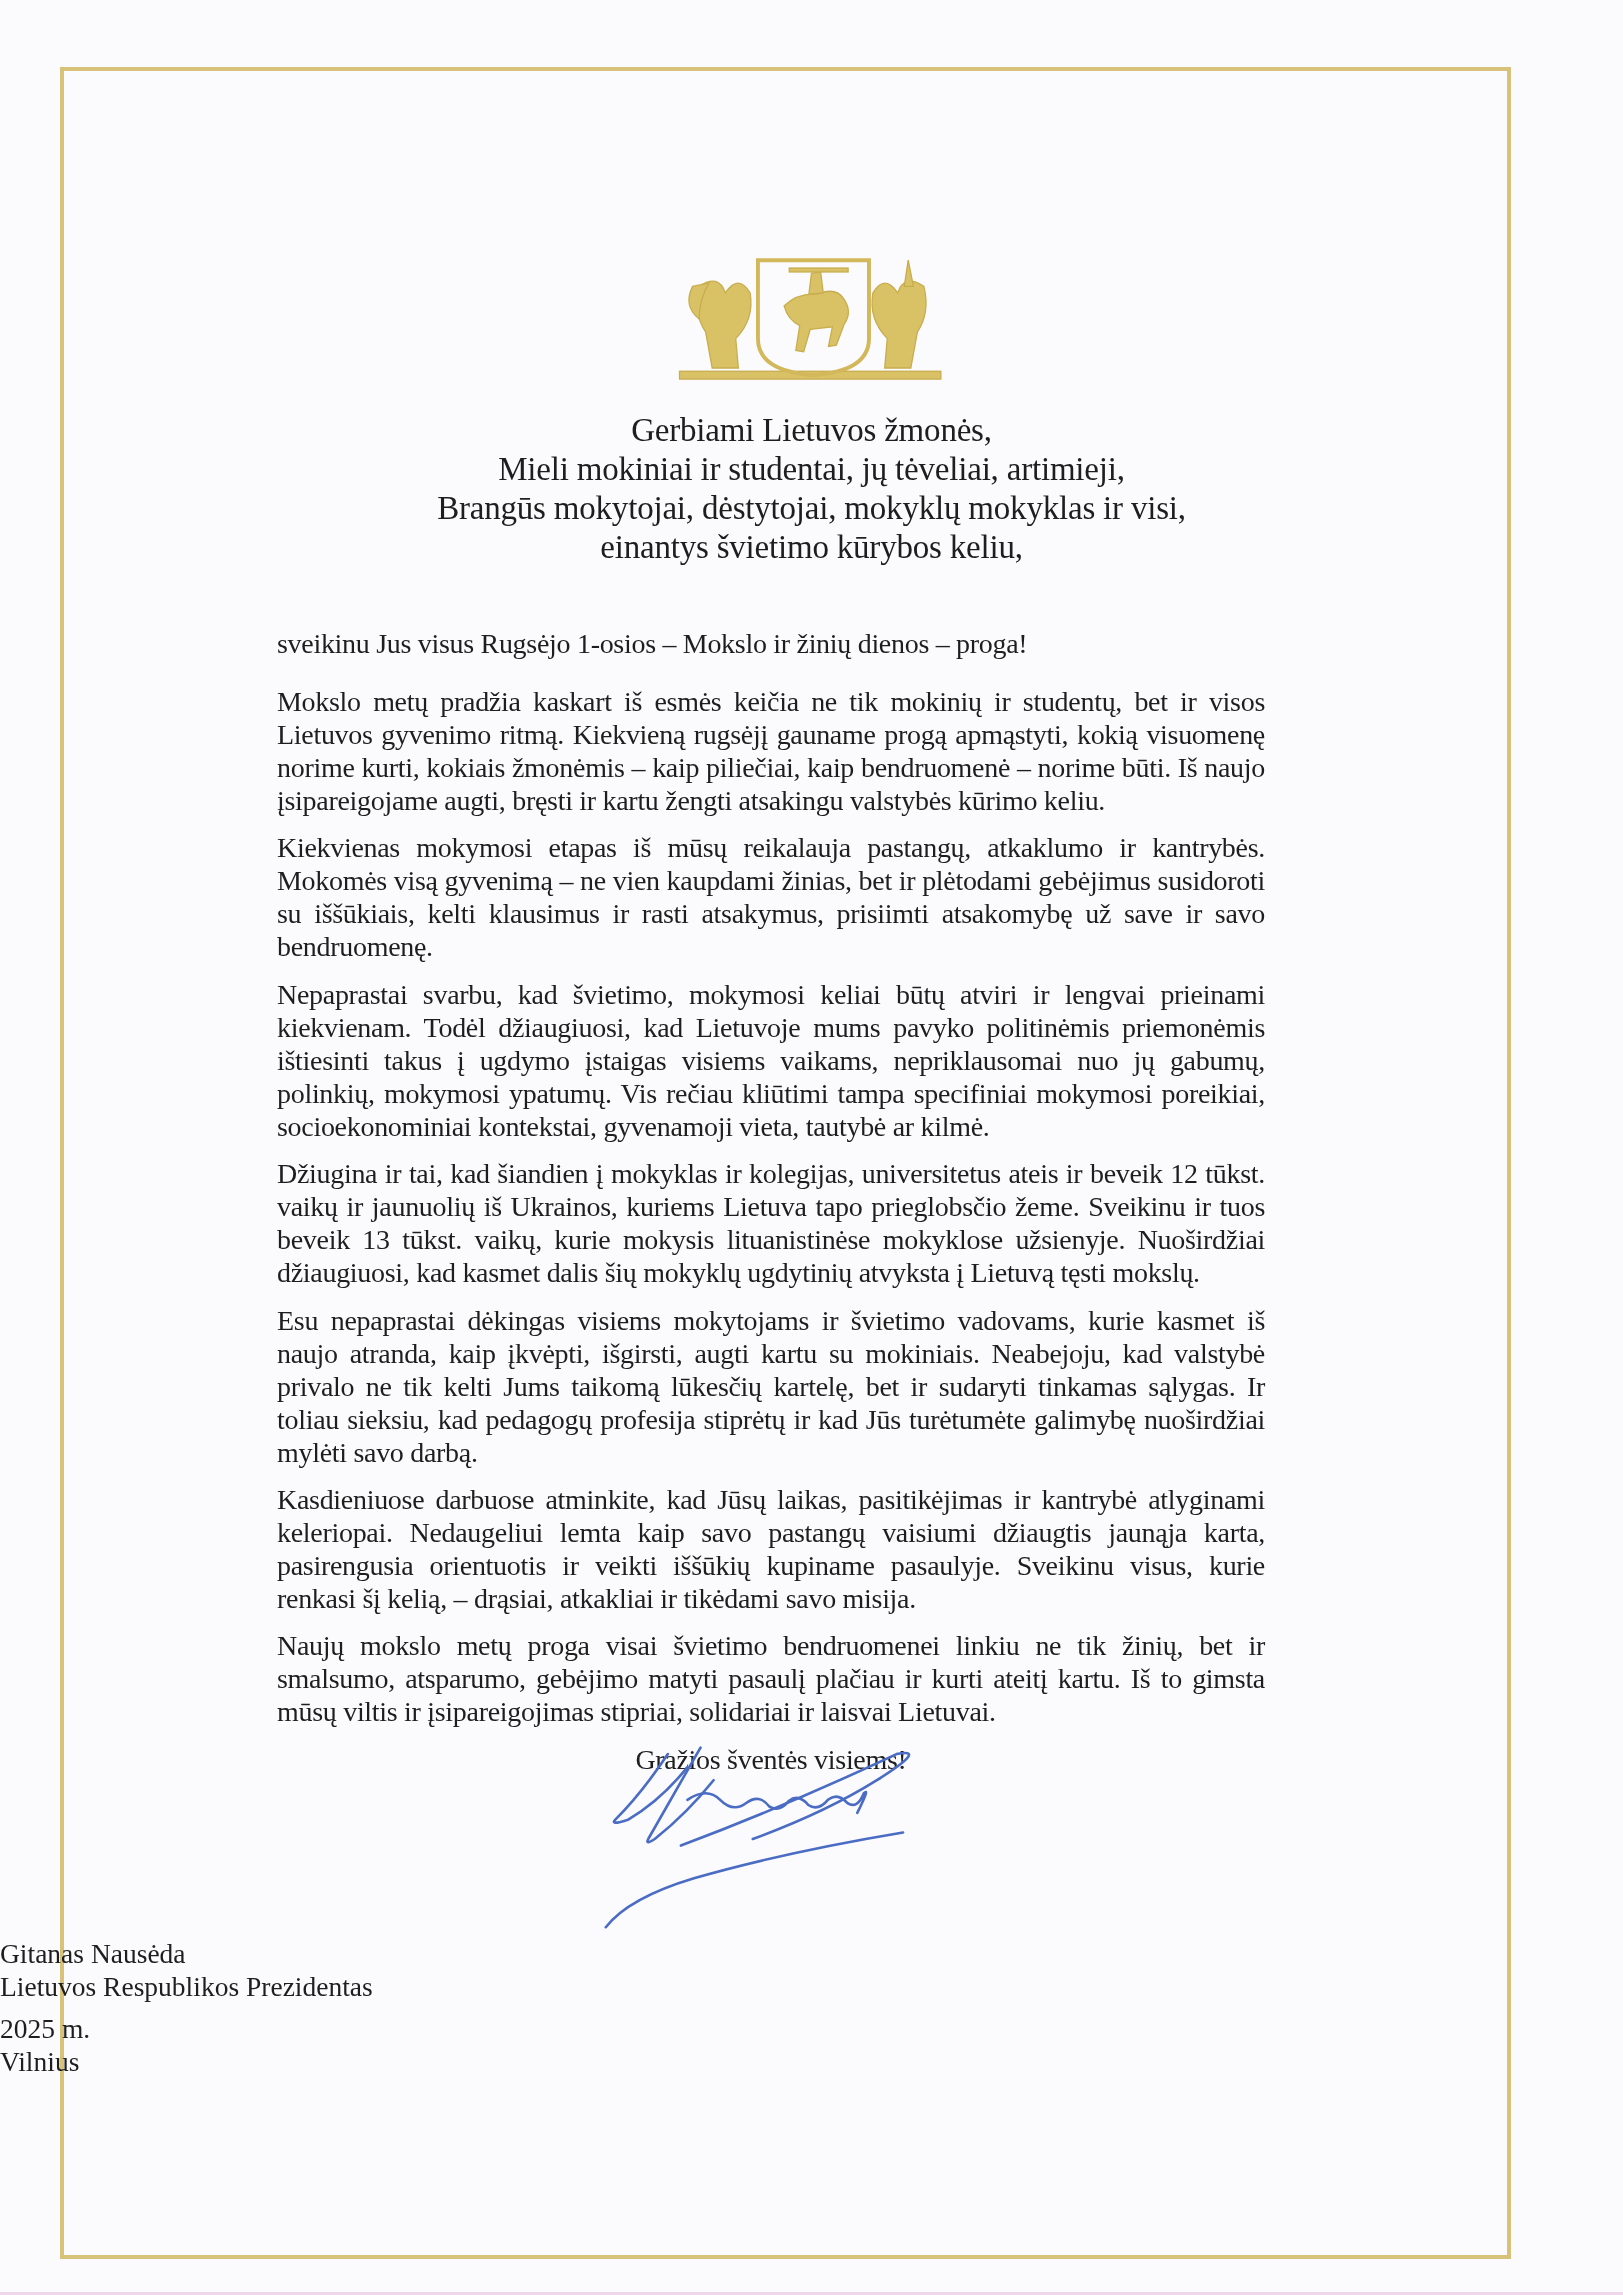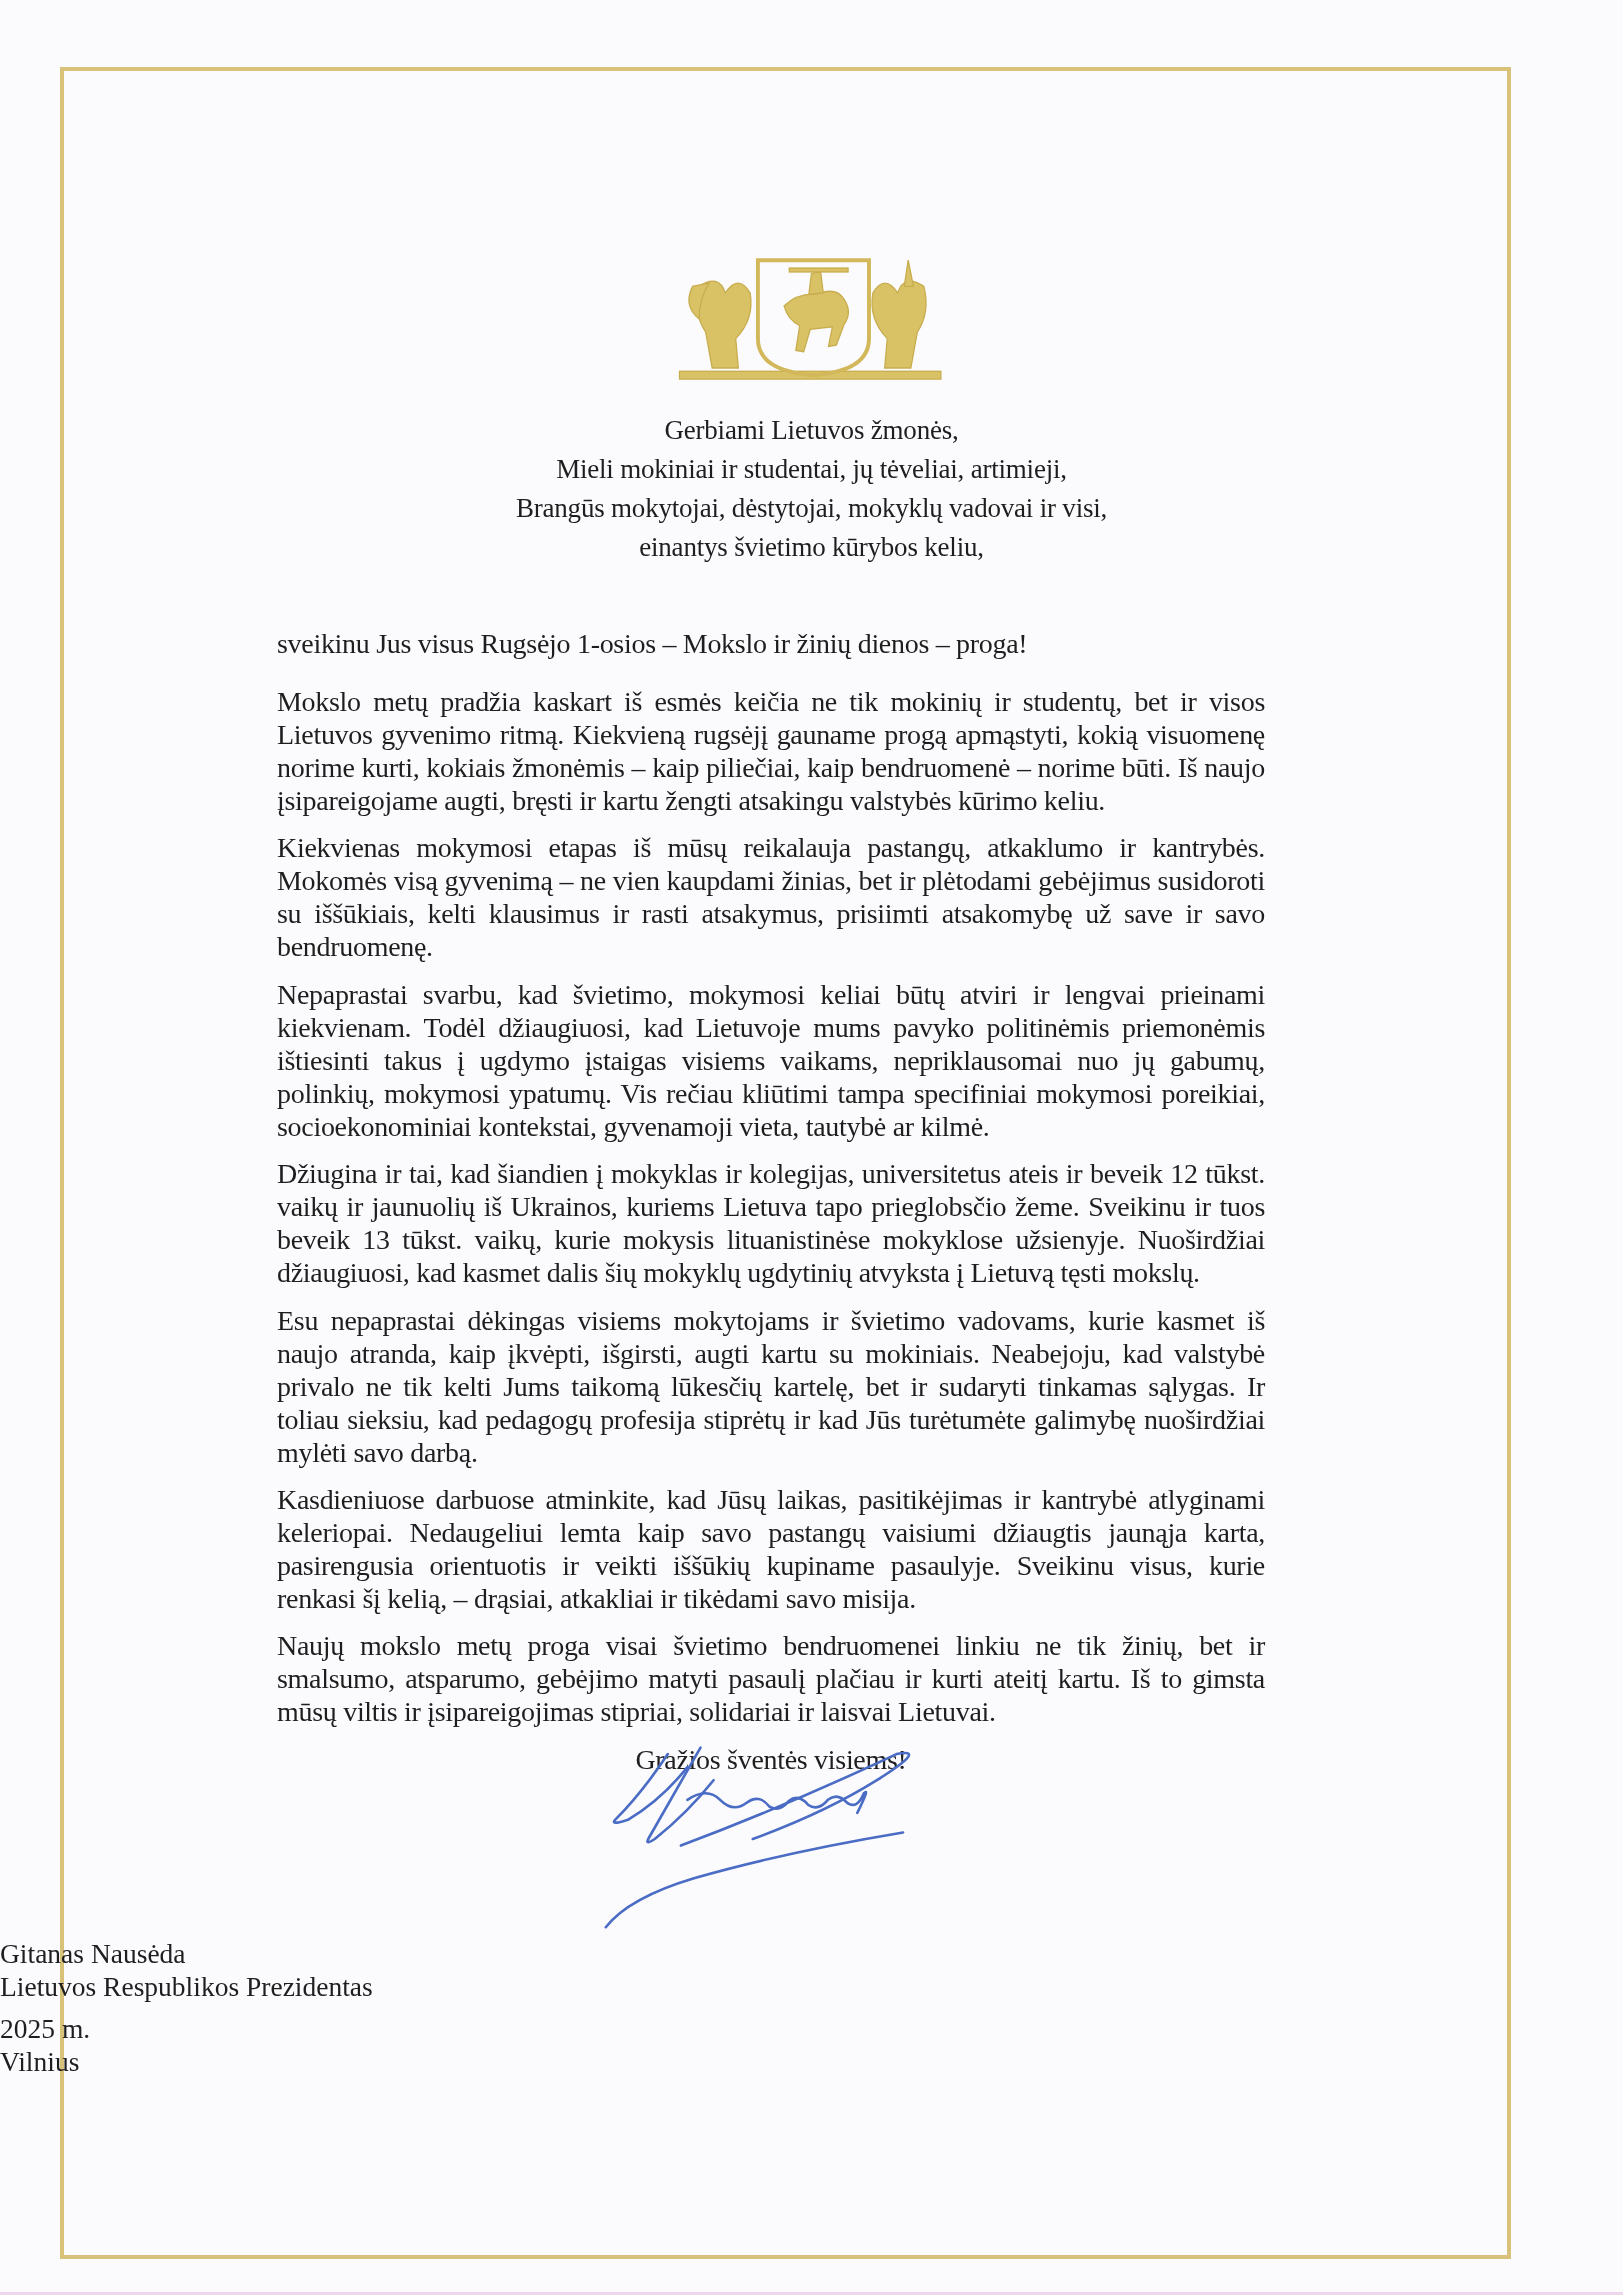--- a/index.html
+++ b/index.html
@@ -24,21 +24,21 @@
   }
   .emblem {
     position: absolute;
     left: 673px; top: 247px;
     width: 277px; height: 144px;
   }
   .salutation {
     position: absolute;
     left: 0; width: 1623px; top: 411px;
     text-align: center;
-    font-size: 27px;
+    font-size: 33px;
     line-height: 39px;
     letter-spacing: -0.2px;
   }
   .salutation div { white-space: nowrap; }
   .body-text {
     position: absolute;
     left: 277px; top: 627px;
     width: 988px;
     font-size: 28px;
     line-height: 33px;
@@ -82,21 +82,21 @@
     <path d="M30 60 Q15 90 40 110 Q40 80 55 55 Z"></path>
 
     <path d="M384 60 Q394 100 374 130 L364 185 L324 185 L328 140 Q299 110 306 70 Q324 40 344 70 Q354 40 384 60 Z"></path>
     <path d="M360 20 L368 60 L354 60 Z"></path>
   </g>
 </svg>
 
 <div class="salutation">
   <div>Gerbiami Lietuvos žmonės,</div>
   <div>Mieli mokiniai ir studentai, jų tėveliai, artimieji,</div>
-  <div>Brangūs mokytojai, dėstytojai, mokyklų vadovai ir visi,</div>
+  <div>Brangūs mokytojai, dėstytojai, mokyklų mokyklas ir visi,</div>
   <div>einantys švietimo kūrybos keliu,</div>
 </div>
 
 <div class="body-text">
   <p class="greeting">sveikinu Jus visus Rugsėjo 1-osios – Mokslo ir žinių dienos – proga!</p>
   <p>Mokslo metų pradžia kaskart iš esmės keičia ne tik mokinių ir studentų, bet ir visos Lietuvos gyvenimo ritmą. Kiekvieną rugsėjį gauname progą apmąstyti, kokią visuomenę norime kurti, kokiais žmonėmis – kaip piliečiai, kaip bendruomenė – norime būti. Iš naujo įsipareigojame augti, bręsti ir kartu žengti atsakingu valstybės kūrimo keliu.</p>
   <p>Kiekvienas mokymosi etapas iš mūsų reikalauja pastangų, atkaklumo ir kantrybės. Mokomės visą gyvenimą – ne vien kaupdami žinias, bet ir plėtodami gebėjimus susidoroti su iššūkiais, kelti klausimus ir rasti atsakymus, prisiimti atsakomybę už save ir savo bendruomenę.</p>
   <p>Nepaprastai svarbu, kad švietimo, mokymosi keliai būtų atviri ir lengvai prieinami kiekvienam. Todėl džiaugiuosi, kad Lietuvoje mums pavyko politinėmis priemonėmis ištiesinti takus į ugdymo įstaigas visiems vaikams, nepriklausomai nuo jų gabumų, polinkių, mokymosi ypatumų. Vis rečiau kliūtimi tampa specifiniai mokymosi poreikiai, socioekonominiai kontekstai, gyvenamoji vieta, tautybė ar kilmė.</p>
   <p>Džiugina ir tai, kad šiandien į mokyklas ir kolegijas, universitetus ateis ir beveik 12 tūkst. vaikų ir jaunuolių iš Ukrainos, kuriems Lietuva tapo prieglobsčio žeme. Sveikinu ir tuos beveik 13 tūkst. vaikų, kurie mokysis lituanistinėse mokyklose užsienyje. Nuoširdžiai džiaugiuosi, kad kasmet dalis šių mokyklų ugdytinių atvyksta į Lietuvą tęsti mokslų.</p>
   <p>Esu nepaprastai dėkingas visiems mokytojams ir švietimo vadovams, kurie kasmet iš naujo atranda, kaip įkvėpti, išgirsti, augti kartu su mokiniais. Neabejoju, kad valstybė privalo ne tik kelti Jums taikomą lūkesčių kartelę, bet ir sudaryti tinkamas sąlygas. Ir toliau sieksiu, kad pedagogų profesija stiprėtų ir kad Jūs turėtumėte galimybę nuoširdžiai mylėti savo darbą.</p>

